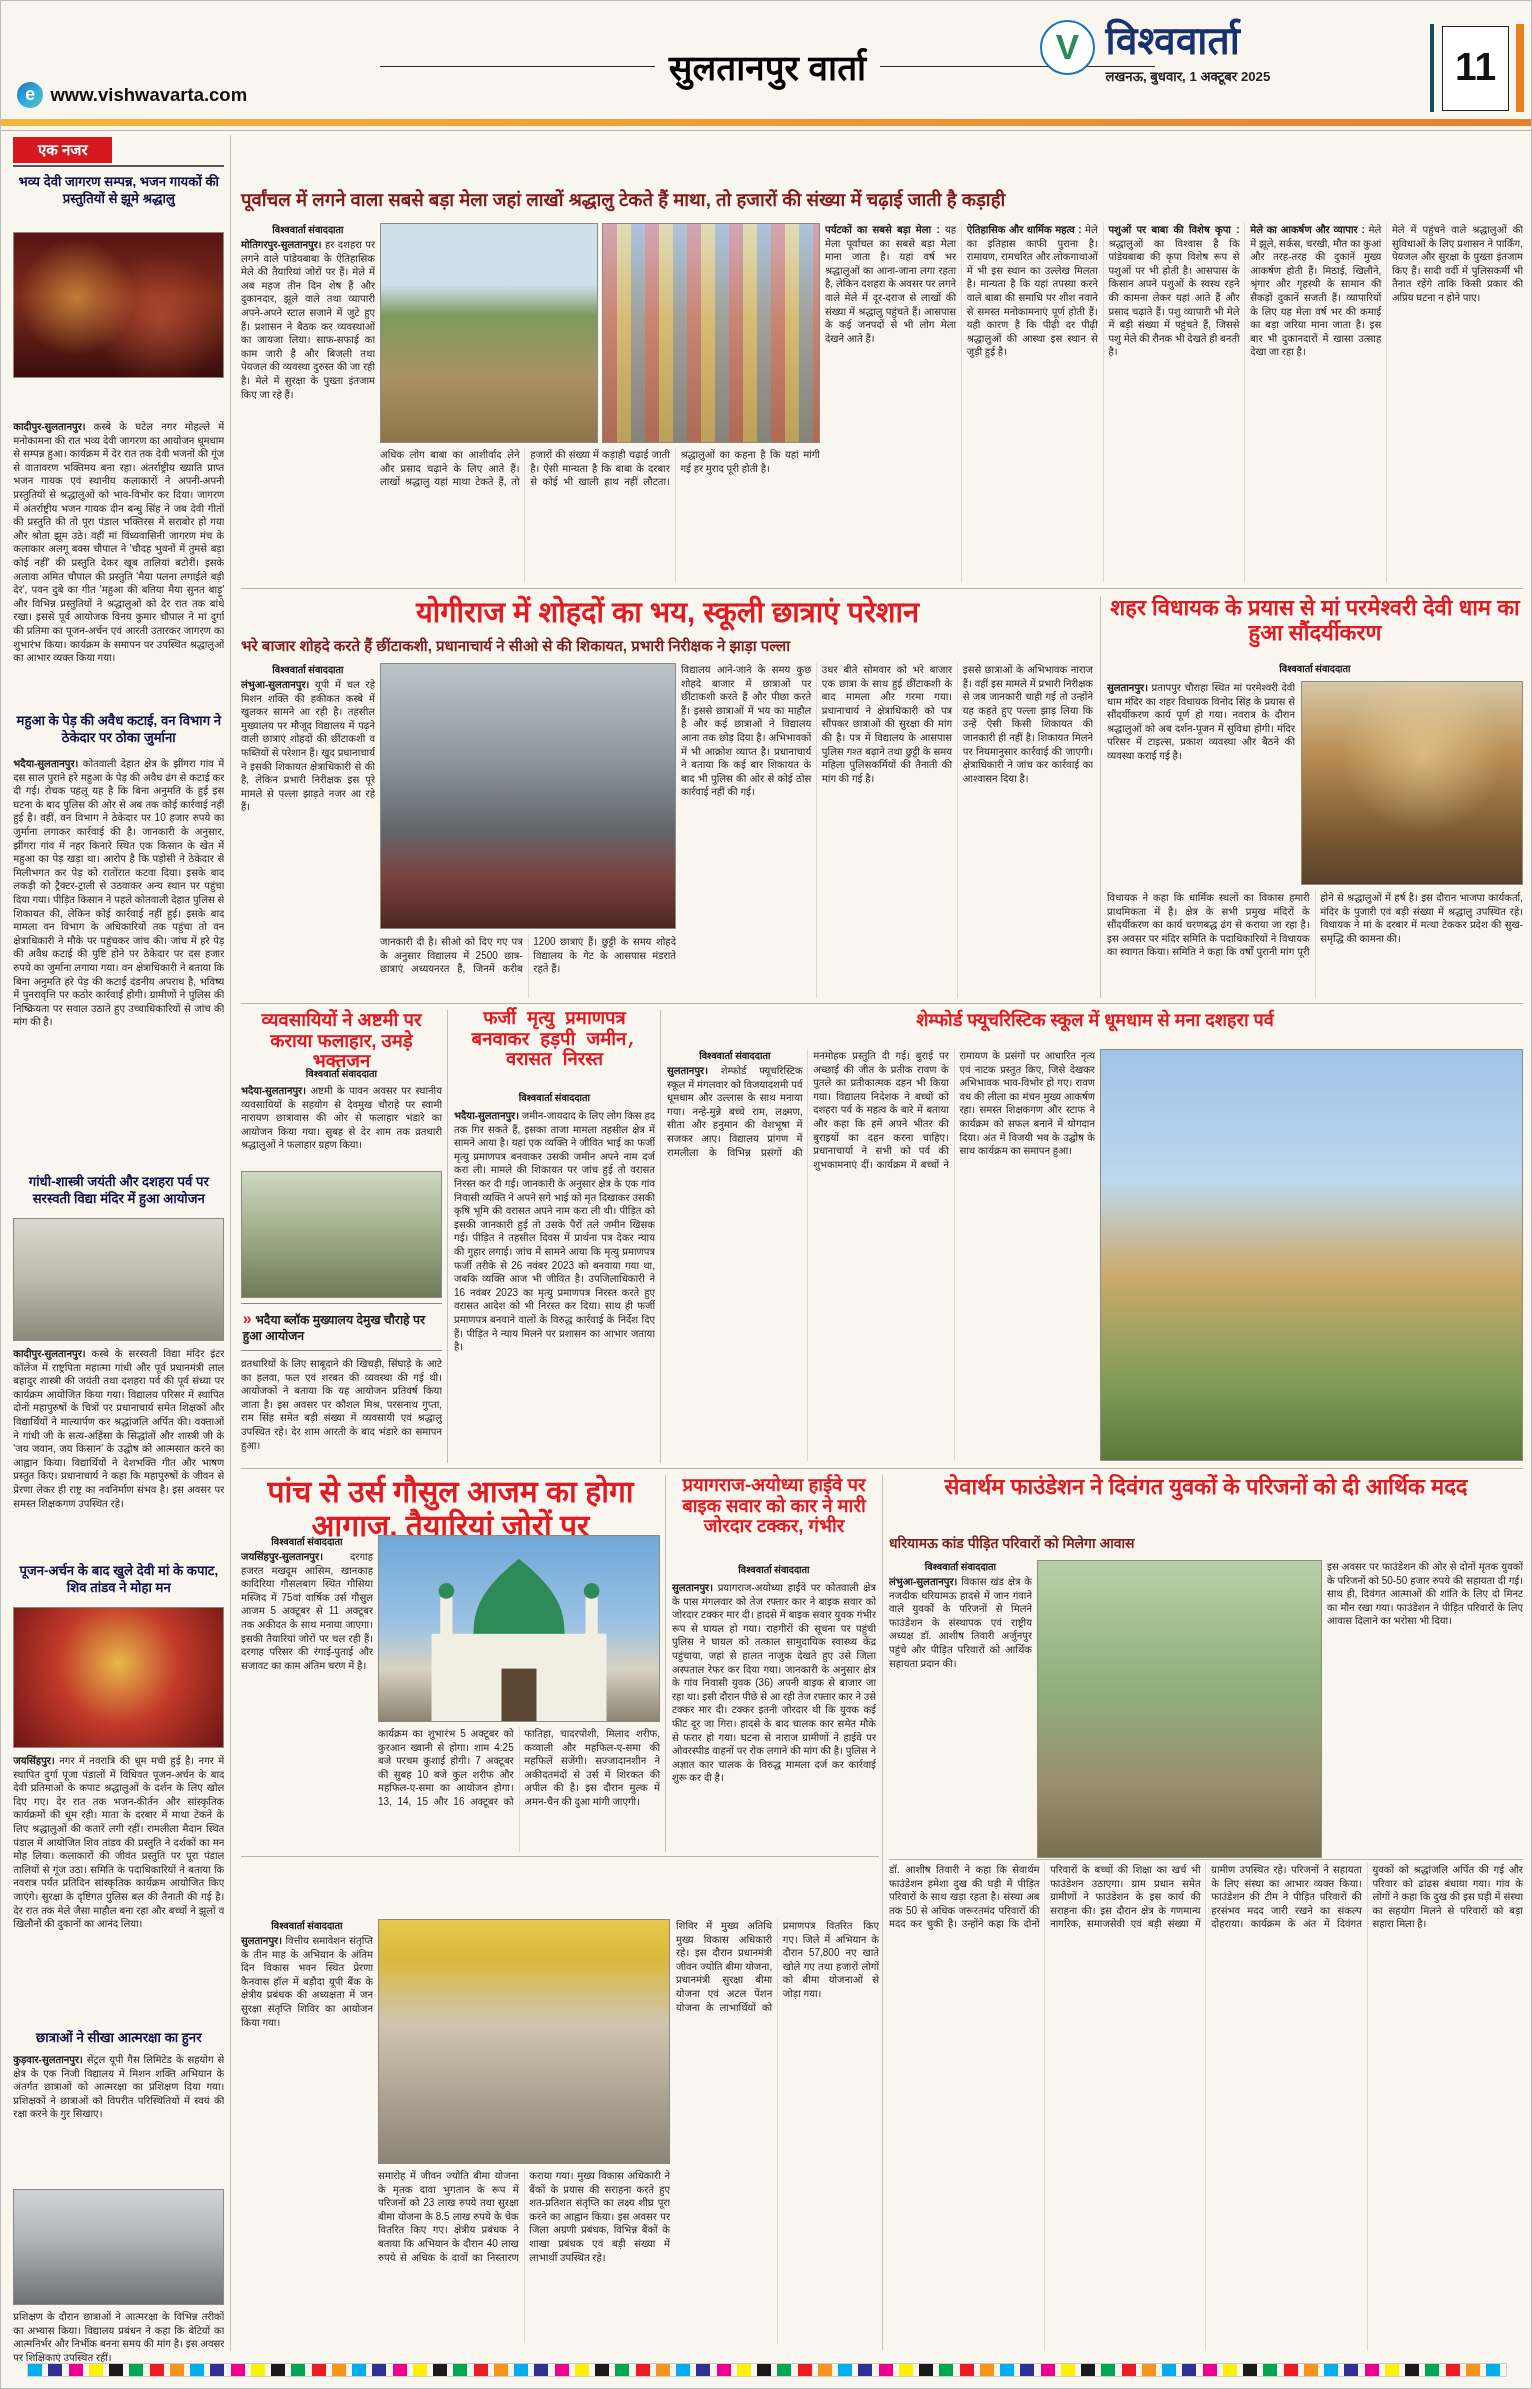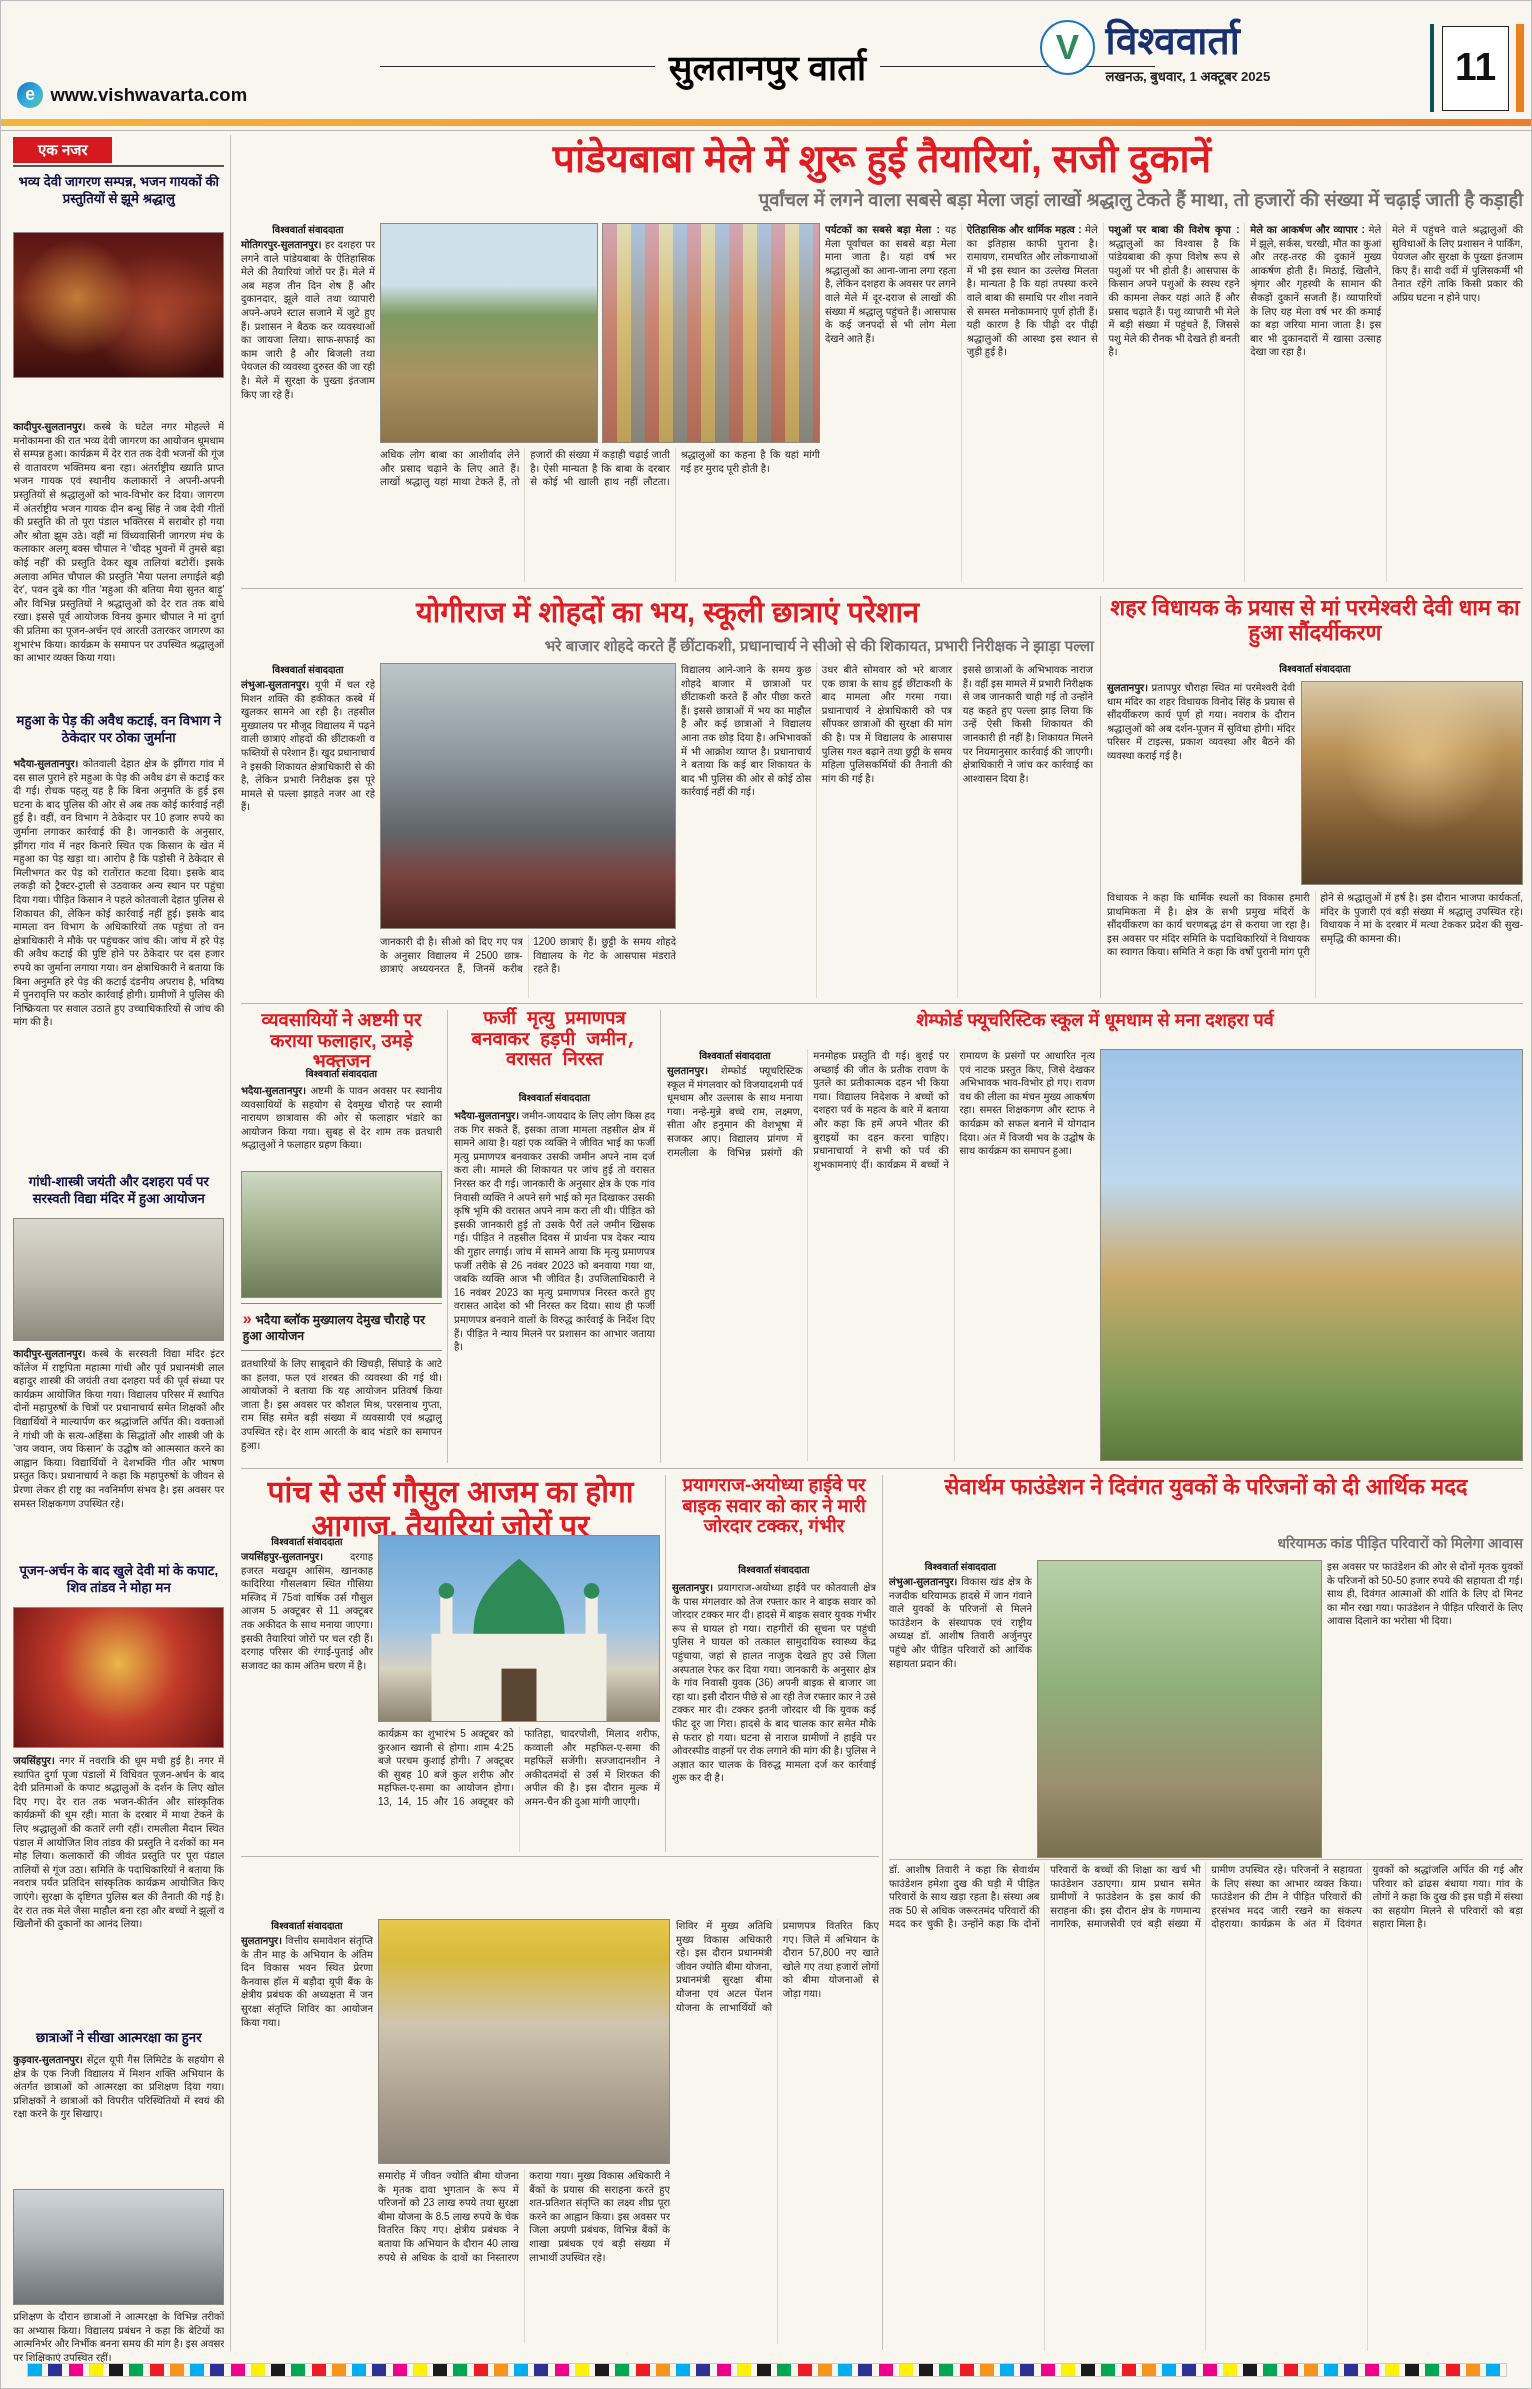--- a/index.html
+++ b/index.html
@@ -2,21 +2,21 @@
 <html lang="hi" style="font-size:14px"><head>
 <meta charset="utf-8">
 <style>
   * { margin:0; padding:0; box-sizing:border-box; }
   html,body { background:#d8d6d0; }
   body { font-family:"Liberation Sans", sans-serif; }
   .page { position:relative; width:1532px; height:2389px; margin:0 auto; background:#f8f6ef; overflow:hidden; border:0.9px solid #bbb; }
   .abs { position:absolute; }
   .clip { overflow:hidden; }
   .red-head { color:#e01b22; font-weight:700; text-align:center; line-height:1.12; }
-  .sub-head { color:#737373; font-weight:700; text-align:right; line-height:1.2; }
+  .sub-head { color:#7f1d1d; font-weight:700; text-align:left; line-height:1.2; }
   .sb-head { color:#121244; font-weight:700; font-size:13.2px; text-align:center; line-height:1.28; }
   .bt { font-size:10px; line-height:1.36; text-align:justify; color:#1d1d1d; }
   .bt p { margin:0 0 4.4px; }
   .dl { font-weight:700; }
   .byline { font-weight:700; font-size:9.7px; text-align:center; color:#111; margin-bottom:1.8px; }
   .cols-2 { column-count:2; column-gap:10.6px; column-rule:0.9px solid #ddd8cc; }
   .cols-3 { column-count:3; column-gap:10.6px; column-rule:0.9px solid #ddd8cc; }
   .cols-4 { column-count:4; column-gap:10.6px; column-rule:0.9px solid #ddd8cc; }
   .cols-5 { column-count:5; column-gap:10.6px; column-rule:0.9px solid #ddd8cc; }
   .photo { border:0.9px solid #8d8a82; }
@@ -113,21 +113,20 @@
 
   <div class="abs sb-head" style="left:12.3px;top:2029px;width:211px;height:19.4px;">छात्राओं ने सीखा आत्मरक्षा का हुनर</div>
   <div class="abs bt clip" style="left:12.3px;top:2052px;width:211px;height:132px;">
     <p><b class="dl">कुड़वार-सुलतानपुर।</b> <span>सेंट्रल यूपी गैस लिमिटेड के सहयोग से क्षेत्र के एक निजी विद्यालय में मिशन शक्ति अभियान के अंतर्गत छात्राओं को आत्मरक्षा का प्रशिक्षण दिया गया। प्रशिक्षकों ने छात्राओं को विपरीत परिस्थितियों में स्वयं की रक्षा करने के गुर सिखाए।</span></p>
   </div>
   <div class="abs photo ph-defense" style="left:12.3px;top:2188px;width:211px;height:116px;"></div>
   <div class="abs bt clip" style="left:12.3px;top:2309px;width:211px;height:62px;">
     <p><span>प्रशिक्षण के दौरान छात्राओं ने आत्मरक्षा के विभिन्न तरीकों का अभ्यास किया। विद्यालय प्रबंधन ने कहा कि बेटियों का आत्मनिर्भर और निर्भीक बनना समय की मांग है। इस अवसर पर शिक्षिकाएं उपस्थित रहीं।</span></p>
   </div>
 
-  <div class="abs red-head" style="left:240px;top:136px;width:1282px;height:49px;font-size:39px;">पांडेयबाबा मेले में शुरू हुई तैयारियां, सजी दुकानें</div>
   <div class="abs sub-head" style="left:240px;top:188px;width:1282px;height:26.4px;font-size:18.5px;">पूर्वांचल में लगने वाला सबसे बड़ा मेला जहां लाखों श्रद्धालु टेकते हैं माथा, तो हजारों की संख्या में चढ़ाई जाती है कड़ाही</div>
 
   <div class="abs bt clip" style="left:240px;top:222px;width:134px;height:359px;">
     <div class="byline">विश्ववार्ता संवाददाता</div>
     <p><b class="dl">मोतिगरपुर-सुलतानपुर।</b> <span>हर दशहरा पर लगने वाले पांडेयबाबा के ऐतिहासिक मेले की तैयारियां जोरों पर हैं। मेले में अब महज तीन दिन शेष हैं और दुकानदार, झूले वाले तथा व्यापारी अपने-अपने स्टाल सजाने में जुटे हुए हैं। प्रशासन ने बैठक कर व्यवस्थाओं का जायजा लिया। साफ-सफाई का काम जारी है और बिजली तथा पेयजल की व्यवस्था दुरुस्त की जा रही है। मेले में सुरक्षा के पुख्ता इंतजाम किए जा रहे हैं।</span></p>
   </div>
   <div class="abs photo ph-mela1" style="left:379px;top:222px;width:218px;height:220px;"></div>
   <div class="abs photo ph-mela2" style="left:601px;top:222px;width:218px;height:220px;"></div>
   <div class="abs bt clip cols-3" style="left:379px;top:447px;width:440px;height:134px;">
     <p><span>अधिक लोग बाबा का आशीर्वाद लेने और प्रसाद चढ़ाने के लिए आते हैं। लाखों श्रद्धालु यहां माथा टेकते हैं, तो हजारों की संख्या में कड़ाही चढ़ाई जाती है। ऐसी मान्यता है कि बाबा के दरबार से कोई भी खाली हाथ नहीं लौटता। श्रद्धालुओं का कहना है कि यहां मांगी गई हर मुराद पूरी होती है।</span></p>

